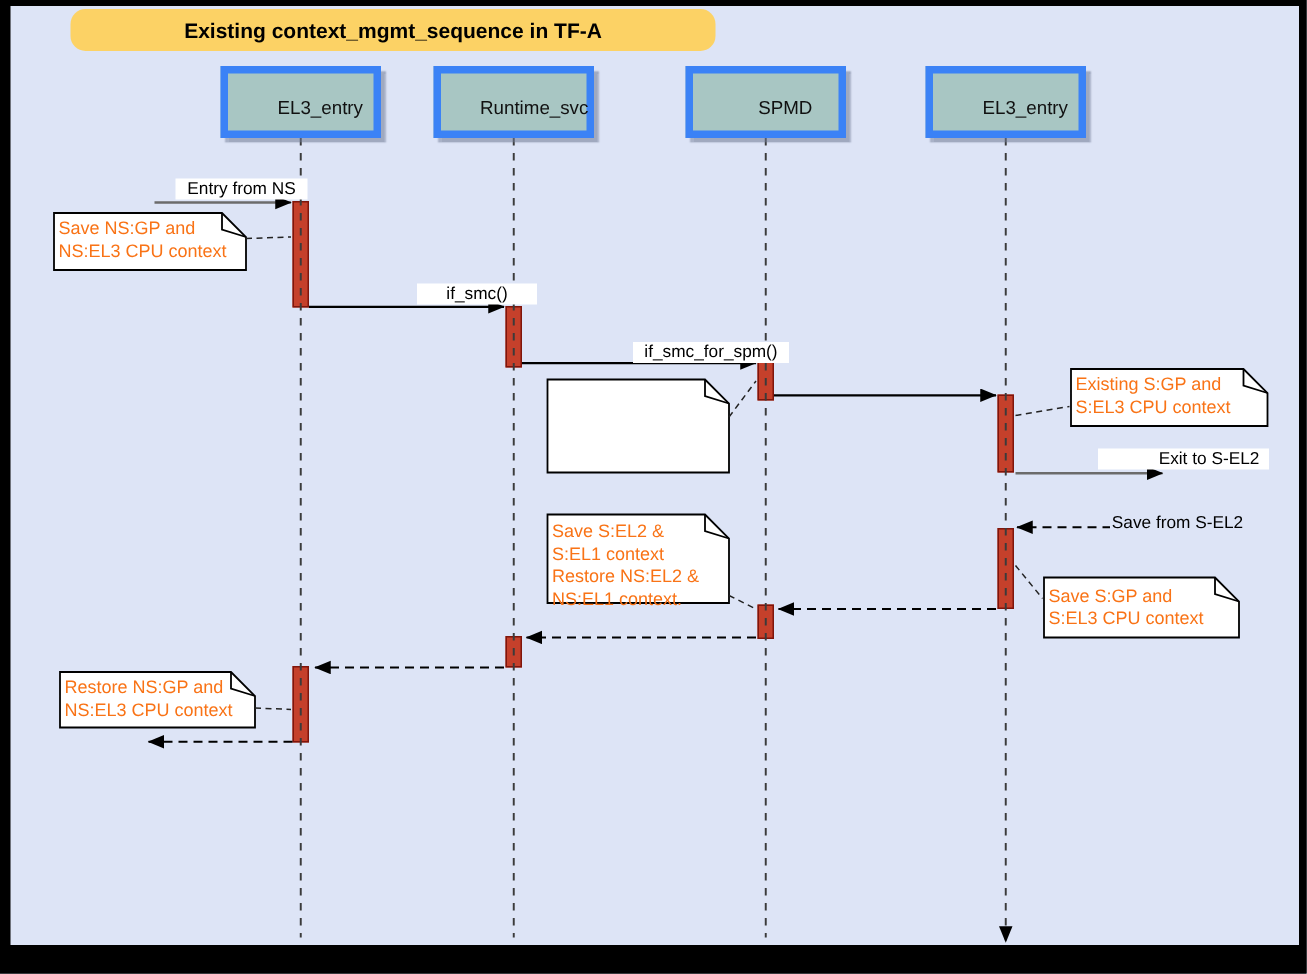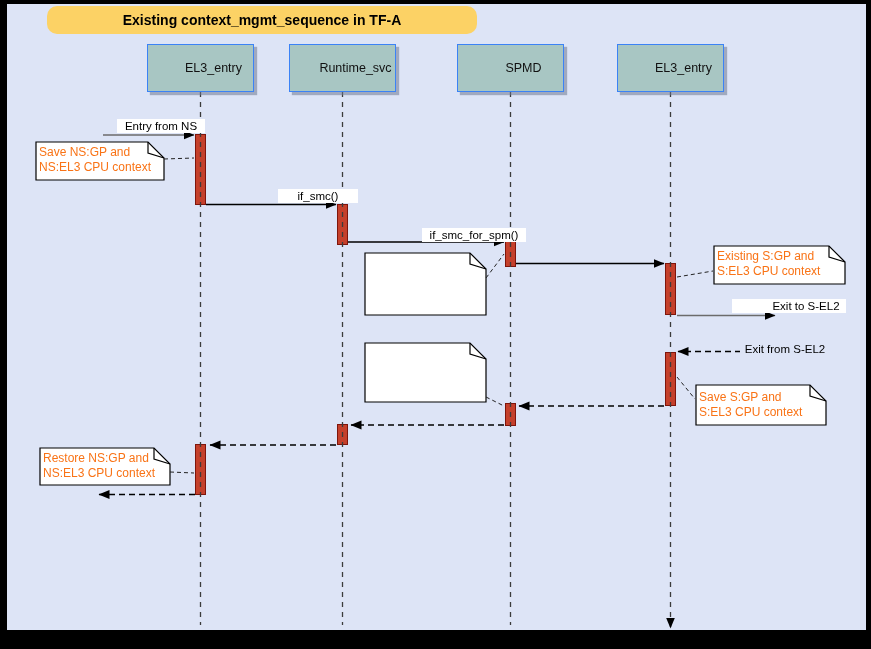--- a/index.html
+++ b/index.html
@@ -16,21 +16,21 @@
   .overlay{position:absolute;left:0;top:0;width:871px;height:649px;pointer-events:none;}
   .title{
     position:absolute;left:47px;top:6px;width:430px;height:28px;
     background:var(--title-fill,#fcd265);border-radius:10px;
     font-size:14px;font-weight:bold;color:#000;
     text-align:center;line-height:28px;
   }
   .head{
     position:absolute;top:44px;width:107px;height:48px;
     background:var(--lifeline-header-fill,#a8c6c3);
-    border:1px solid #3b82f6;box-sizing:border-box;
+    border:5px solid #3b82f6;box-sizing:border-box;
     box-shadow:3px 3px 1px rgba(110,120,145,0.55);
     font-size:12.5px;color:#111;text-align:center;line-height:46px;padding-left:26px;
   }
   .act{
     position:absolute;width:11px;box-sizing:border-box;
     background:var(--activation-fill,#c5402b);
     border:1px solid var(--activation-border,#7f150b);
   }
   .msg-label{
     position:absolute;height:14px;line-height:14px;font-size:11.5px;color:#000;
@@ -118,24 +118,28 @@
 
   <div class="head" style="left:147px;">EL3_entry</div>
   <div class="head" style="left:289px;">Runtime_svc</div>
   <div class="head" style="left:457px;">SPMD</div>
   <div class="head" style="left:617px;">EL3_entry</div>
 
   <div class="msg-label" style="left:69px;top:119px;width:88px;">Entry from NS</div>
   <div class="msg-label" style="left:230px;top:189px;width:80px;">if_smc()</div>
   <div class="msg-label" style="left:374px;top:228px;width:104px;">if_smc_for_spm()</div>
   <div class="msg-label" style="left:684px;top:299px;width:80px;padding-left:34px;">Exit to S-EL2</div>
-  <div class="msg-label on-bg" style="left:692px;top:342px;width:90px;">Exit from S-EL2</div>
+  <div class="msg-label on-bg" style="left:692px;top:342px;width:90px;">Save from S-EL2</div>
 
   <div class="note-text" style="left:39px;top:145px;width:124px;">Save NS:GP and
 NS:EL3 CPU context</div>
   <div class="note-text" style="left:717px;top:249px;width:127px;">Existing S:GP and
 S:EL3 CPU context</div>
+  <div class="note-text" style="left:368px;top:347px;width:117px;">Save S:EL2 &amp;
+S:EL1 context
+Restore NS:EL2 &amp;
+NS:EL1 context.</div>
   <div class="note-text" style="left:699px;top:390px;width:126px;">Save S:GP and
 S:EL3 CPU context</div>
   <div class="note-text" style="left:43px;top:451px;width:126px;">Restore NS:GP and
 NS:EL3 CPU context</div>
 
 </div>
 
 </body></html>

